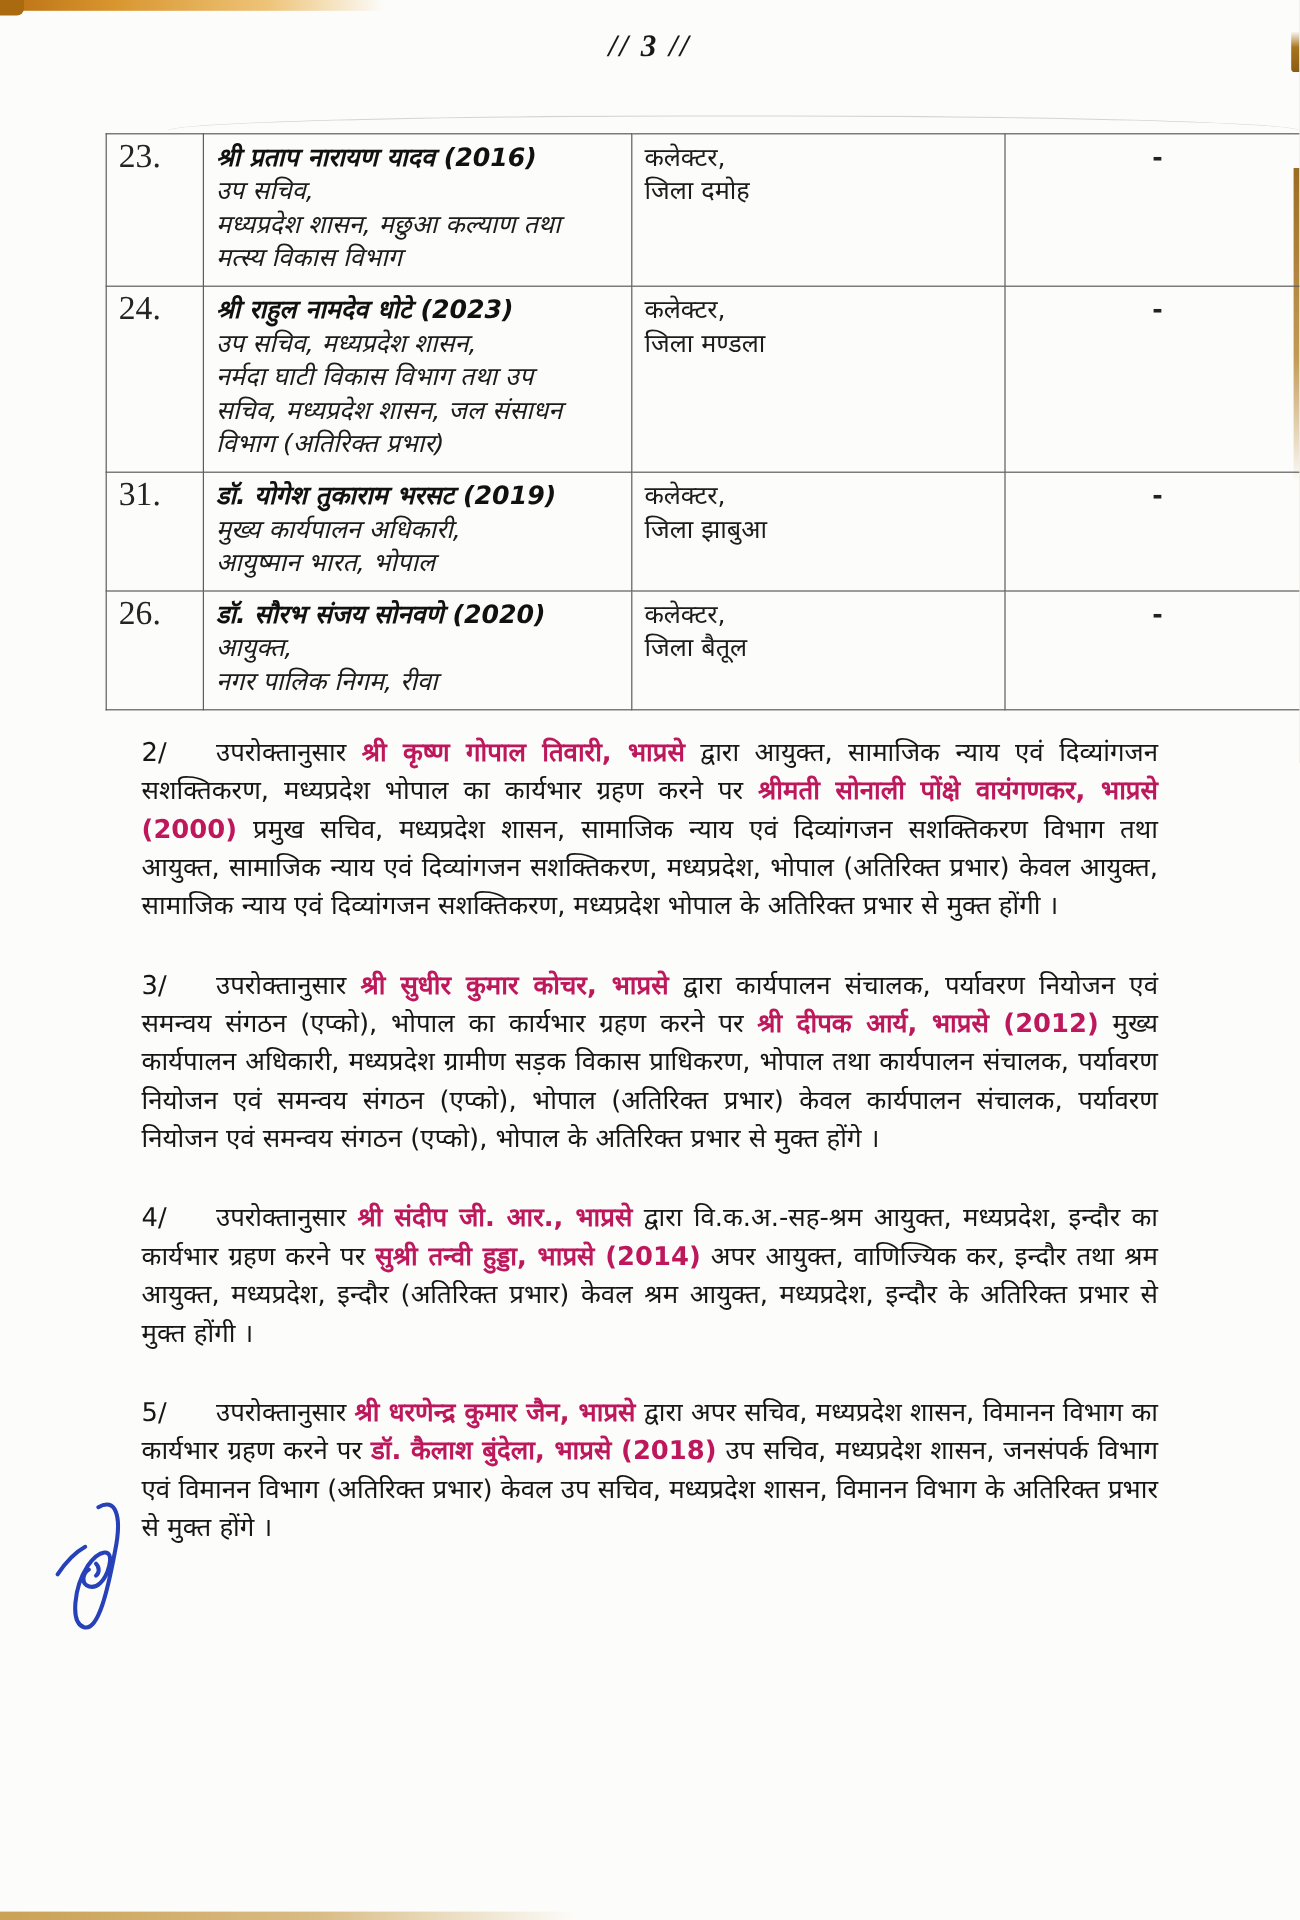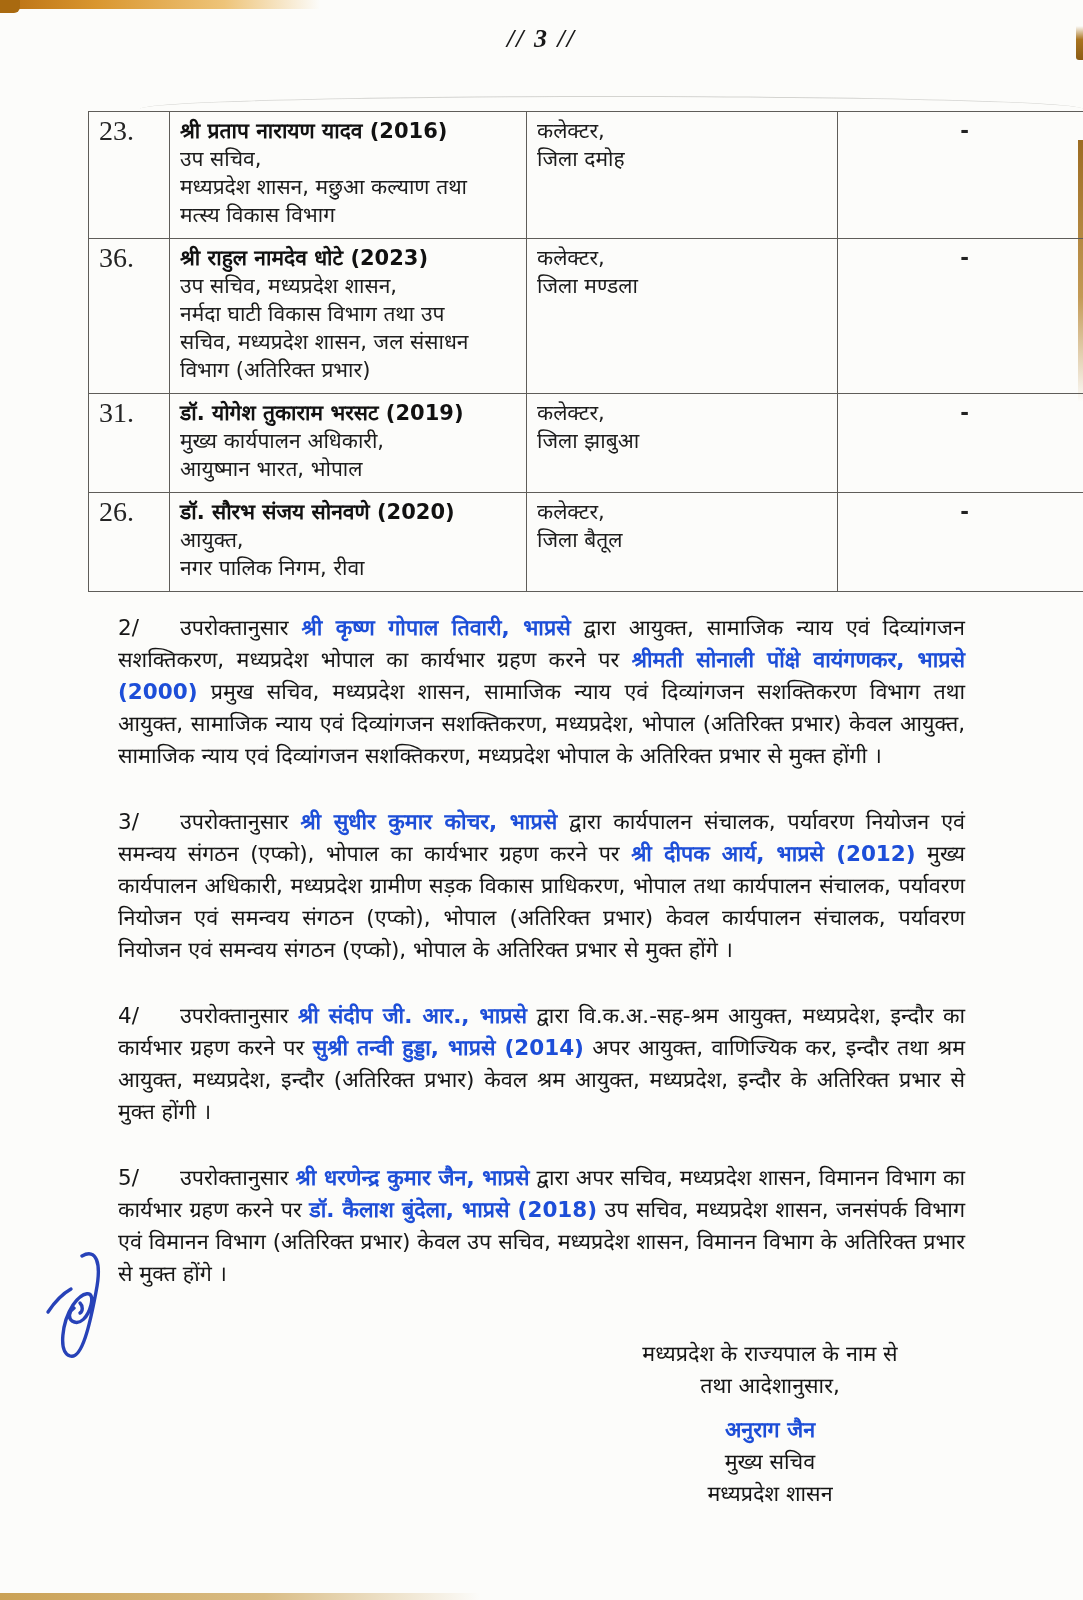--- a/index.html
+++ b/index.html
@@ -33,32 +33,32 @@
     position:absolute;left:88px;top:111px;width:919px;
     border-collapse:collapse;table-layout:fixed;
     font-size:21px;line-height:28px;
   }
   #officers-table td{
     border:1px solid #5f5d59;vertical-align:top;
     padding:5px 10px 9px 10px;overflow:hidden;
   }
   td.serial{width:60px;font-family:"Liberation Serif",serif;font-size:28px;
     color:#242424;padding-left:9px;}
-  td.name{width:336px;}
+  td.name{width:336px;font-style:italic;}
   td.posting{width:290px;}
   td.remark{width:233px;text-align:center;color:#222;font-weight:600;padding-top:7px;}
   .name-head{font-weight:bold;color:#111;}
   
   #order-paragraphs{
     position:absolute;left:118px;top:612px;width:847px;
     font-size:21.5px;line-height:32px;text-align:justify;color:#161616;
   }
   #order-paragraphs .para{margin:0 0 34px 0;}
   .para-num{display:inline-block;width:62px;font-family:"DejaVu Sans",sans-serif;}
-  .b{font-weight:bold;color:#1d4ed8;margin-top:12px;}
+  .b{font-weight:bold;color:#be185d;}
   
   #signature-block{
     position:absolute;left:560px;top:1338px;width:420px;
     text-align:center;font-size:21.5px;line-height:32px;color:#151515;
   }
   
   #ink-signature{position:absolute;left:42px;top:1248px;width:74px;height:132px;}
 </style>
 </head>
 <body>
@@ -84,21 +84,21 @@
             <div>मध्यप्रदेश शासन, मछुआ कल्याण तथा</div>
             <div>मत्स्य विकास विभाग</div>
           </td>
           <td class="posting">
             <div>कलेक्टर,</div>
             <div>जिला दमोह</div>
           </td>
           <td class="remark">-</td>
         </tr>
         <tr>
-          <td class="serial">36.</td>
+          <td class="serial">24.</td>
           <td class="name">
             <div class="name-head">श्री राहुल नामदेव धोटे (2023)</div>
             <div>उप सचिव, मध्यप्रदेश शासन,</div>
             <div>नर्मदा घाटी विकास विभाग तथा उप</div>
             <div>सचिव, मध्यप्रदेश शासन, जल संसाधन</div>
             <div>विभाग (अतिरिक्त प्रभार)</div>
           </td>
           <td class="posting">
             <div>कलेक्टर,</div>
             <div>जिला मण्डला</div>
@@ -134,27 +134,20 @@
       </tbody>
   </table>
 
   <div id="order-paragraphs">
       <div class="para"><span class="para-num">2/</span><span>उपरोक्तानुसार </span><span class="b">श्री कृष्ण गोपाल तिवारी, भाप्रसे</span><span> द्वारा आयुक्त, सामाजिक न्याय एवं दिव्यांगजन सशक्तिकरण, मध्यप्रदेश भोपाल का कार्यभार ग्रहण करने पर </span><span class="b">श्रीमती सोनाली पोंक्षे वायंगणकर, भाप्रसे (2000)</span><span> प्रमुख सचिव, मध्यप्रदेश शासन, सामाजिक न्याय एवं दिव्यांगजन सशक्तिकरण विभाग तथा आयुक्त, सामाजिक न्याय एवं दिव्यांगजन सशक्तिकरण, मध्यप्रदेश, भोपाल (अतिरिक्त प्रभार) केवल आयुक्त, सामाजिक न्याय एवं दिव्यांगजन सशक्तिकरण, मध्यप्रदेश भोपाल के अतिरिक्त प्रभार से मुक्त होंगी ।</span></div>
       <div class="para"><span class="para-num">3/</span><span>उपरोक्तानुसार </span><span class="b">श्री सुधीर कुमार कोचर, भाप्रसे</span><span> द्वारा कार्यपालन संचालक, पर्यावरण नियोजन एवं समन्वय संगठन (एप्को), भोपाल का कार्यभार ग्रहण करने पर </span><span class="b">श्री दीपक आर्य, भाप्रसे (2012)</span><span> मुख्य कार्यपालन अधिकारी, मध्यप्रदेश ग्रामीण सड़क विकास प्राधिकरण, भोपाल तथा कार्यपालन संचालक, पर्यावरण नियोजन एवं समन्वय संगठन (एप्को), भोपाल (अतिरिक्त प्रभार) केवल कार्यपालन संचालक, पर्यावरण नियोजन एवं समन्वय संगठन (एप्को), भोपाल के अतिरिक्त प्रभार से मुक्त होंगे ।</span></div>
       <div class="para"><span class="para-num">4/</span><span>उपरोक्तानुसार </span><span class="b">श्री संदीप जी. आर., भाप्रसे</span><span> द्वारा वि.क.अ.-सह-श्रम आयुक्त, मध्यप्रदेश, इन्दौर का कार्यभार ग्रहण करने पर </span><span class="b">सुश्री तन्वी हुड्डा, भाप्रसे (2014)</span><span> अपर आयुक्त, वाणिज्यिक कर, इन्दौर तथा श्रम आयुक्त, मध्यप्रदेश, इन्दौर (अतिरिक्त प्रभार) केवल श्रम आयुक्त, मध्यप्रदेश, इन्दौर के अतिरिक्त प्रभार से मुक्त होंगी ।</span></div>
       <div class="para"><span class="para-num">5/</span><span>उपरोक्तानुसार </span><span class="b">श्री धरणेन्द्र कुमार जैन, भाप्रसे</span><span> द्वारा अपर सचिव, मध्यप्रदेश शासन, विमानन विभाग का कार्यभार ग्रहण करने पर </span><span class="b">डॉ. कैलाश बुंदेला, भाप्रसे (2018)</span><span> उप सचिव, मध्यप्रदेश शासन, जनसंपर्क विभाग एवं विमानन विभाग (अतिरिक्त प्रभार) केवल उप सचिव, मध्यप्रदेश शासन, विमानन विभाग के अतिरिक्त प्रभार से मुक्त होंगे ।</span></div>
     </div>
 
-  <div id="signature-block">
-      <div>मध्यप्रदेश के राज्यपाल के नाम से</div>
-      <div>तथा आदेशानुसार,</div>
-      <div class="b">अनुराग जैन</div>
-      <div>मुख्य सचिव</div>
-      <div>मध्यप्रदेश शासन</div>
-    </div>
 
   <svg id="ink-signature" viewBox="0 0 74 132">
     <g fill="none" stroke="#2742b8" stroke-width="3.4" stroke-linecap="round" stroke-linejoin="round">
       <path d="M40,8 C54,0 60,14 54,44 C48,76 40,112 28,108 C16,104 20,74 31,57 C40,44 53,40 49,57 C46,69 38,78 30,73 C26,70 27,63 32,60"></path>
       <path d="M6,64 C12,55 20,46 29,41"></path>
       <path d="M38,55 C41,58 41,63 38,65"></path>
     </g>
   </svg>
 
 </div>

